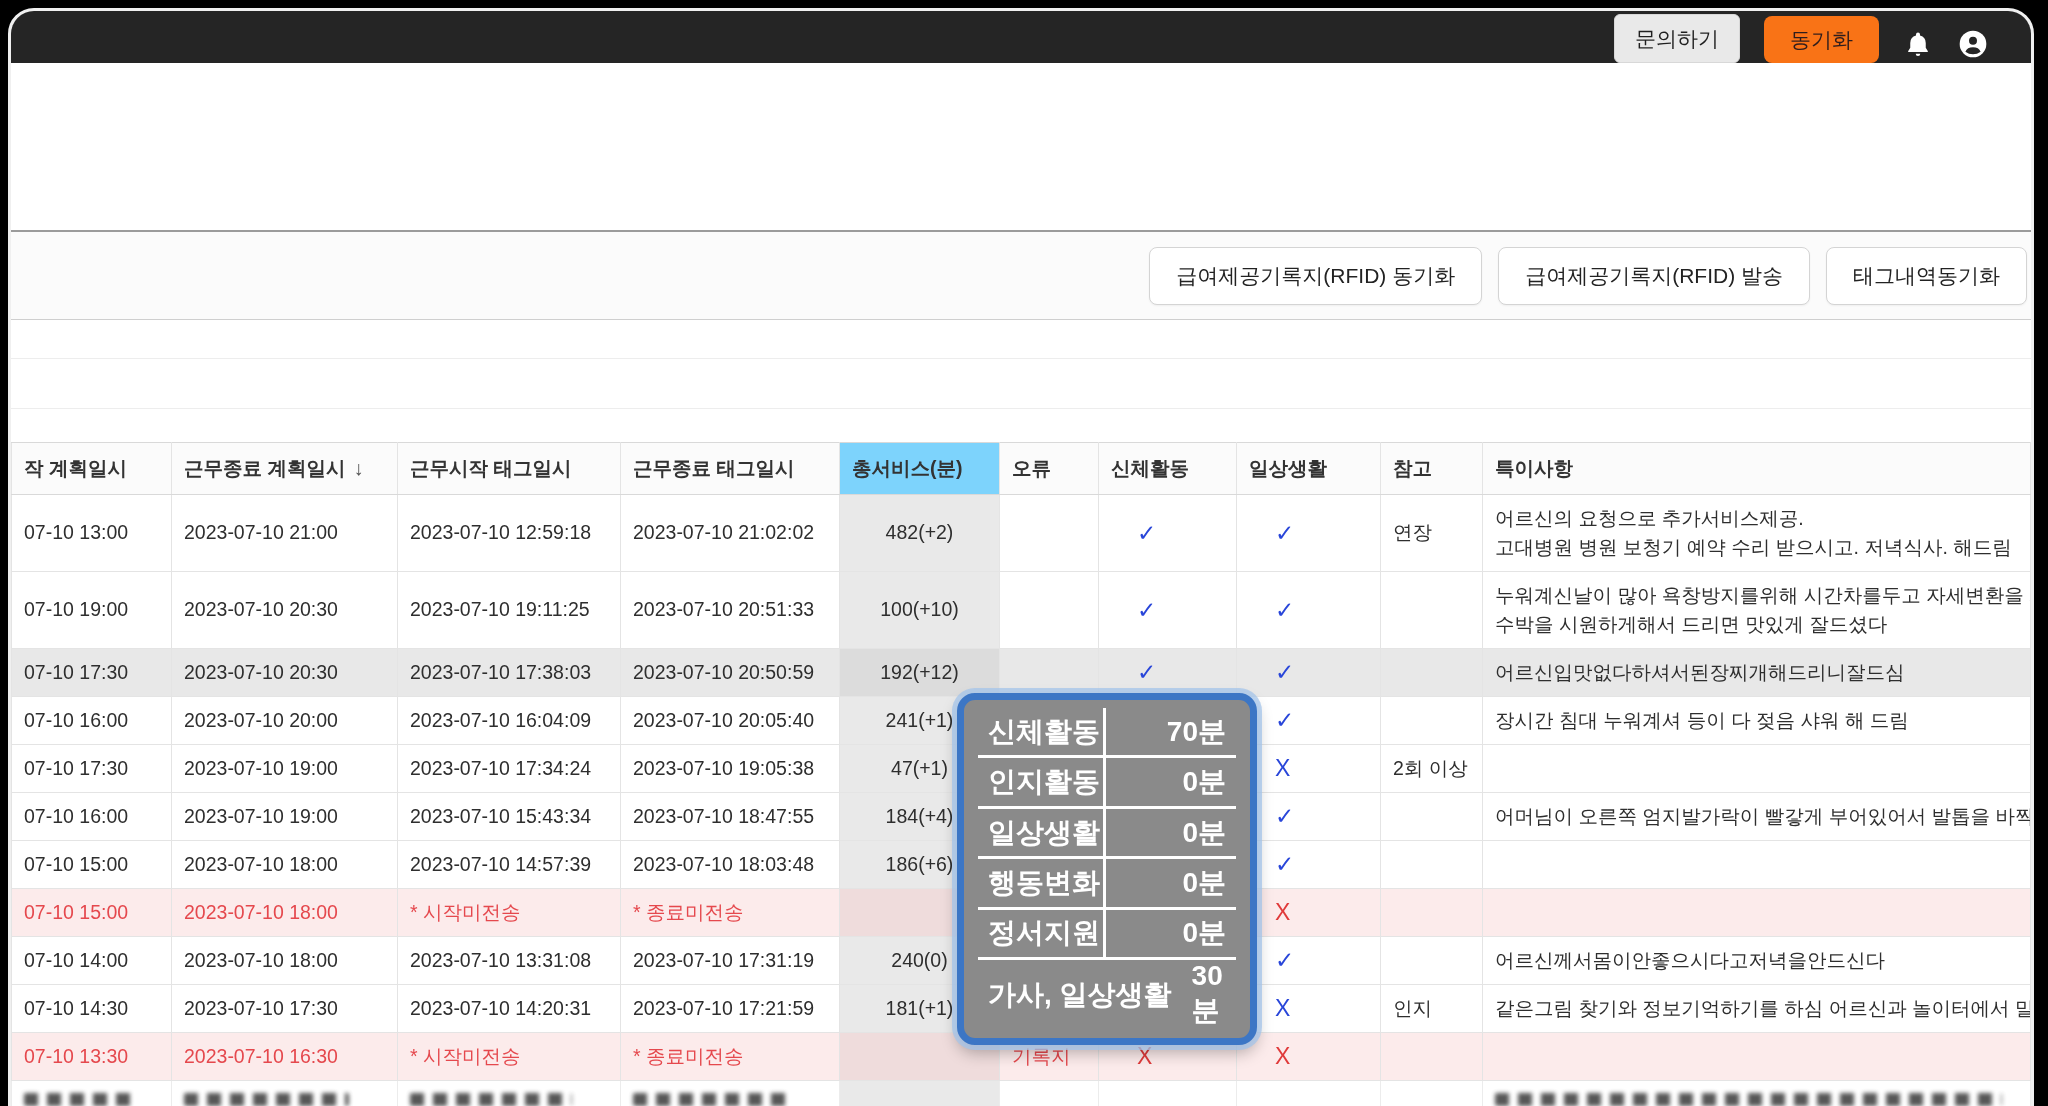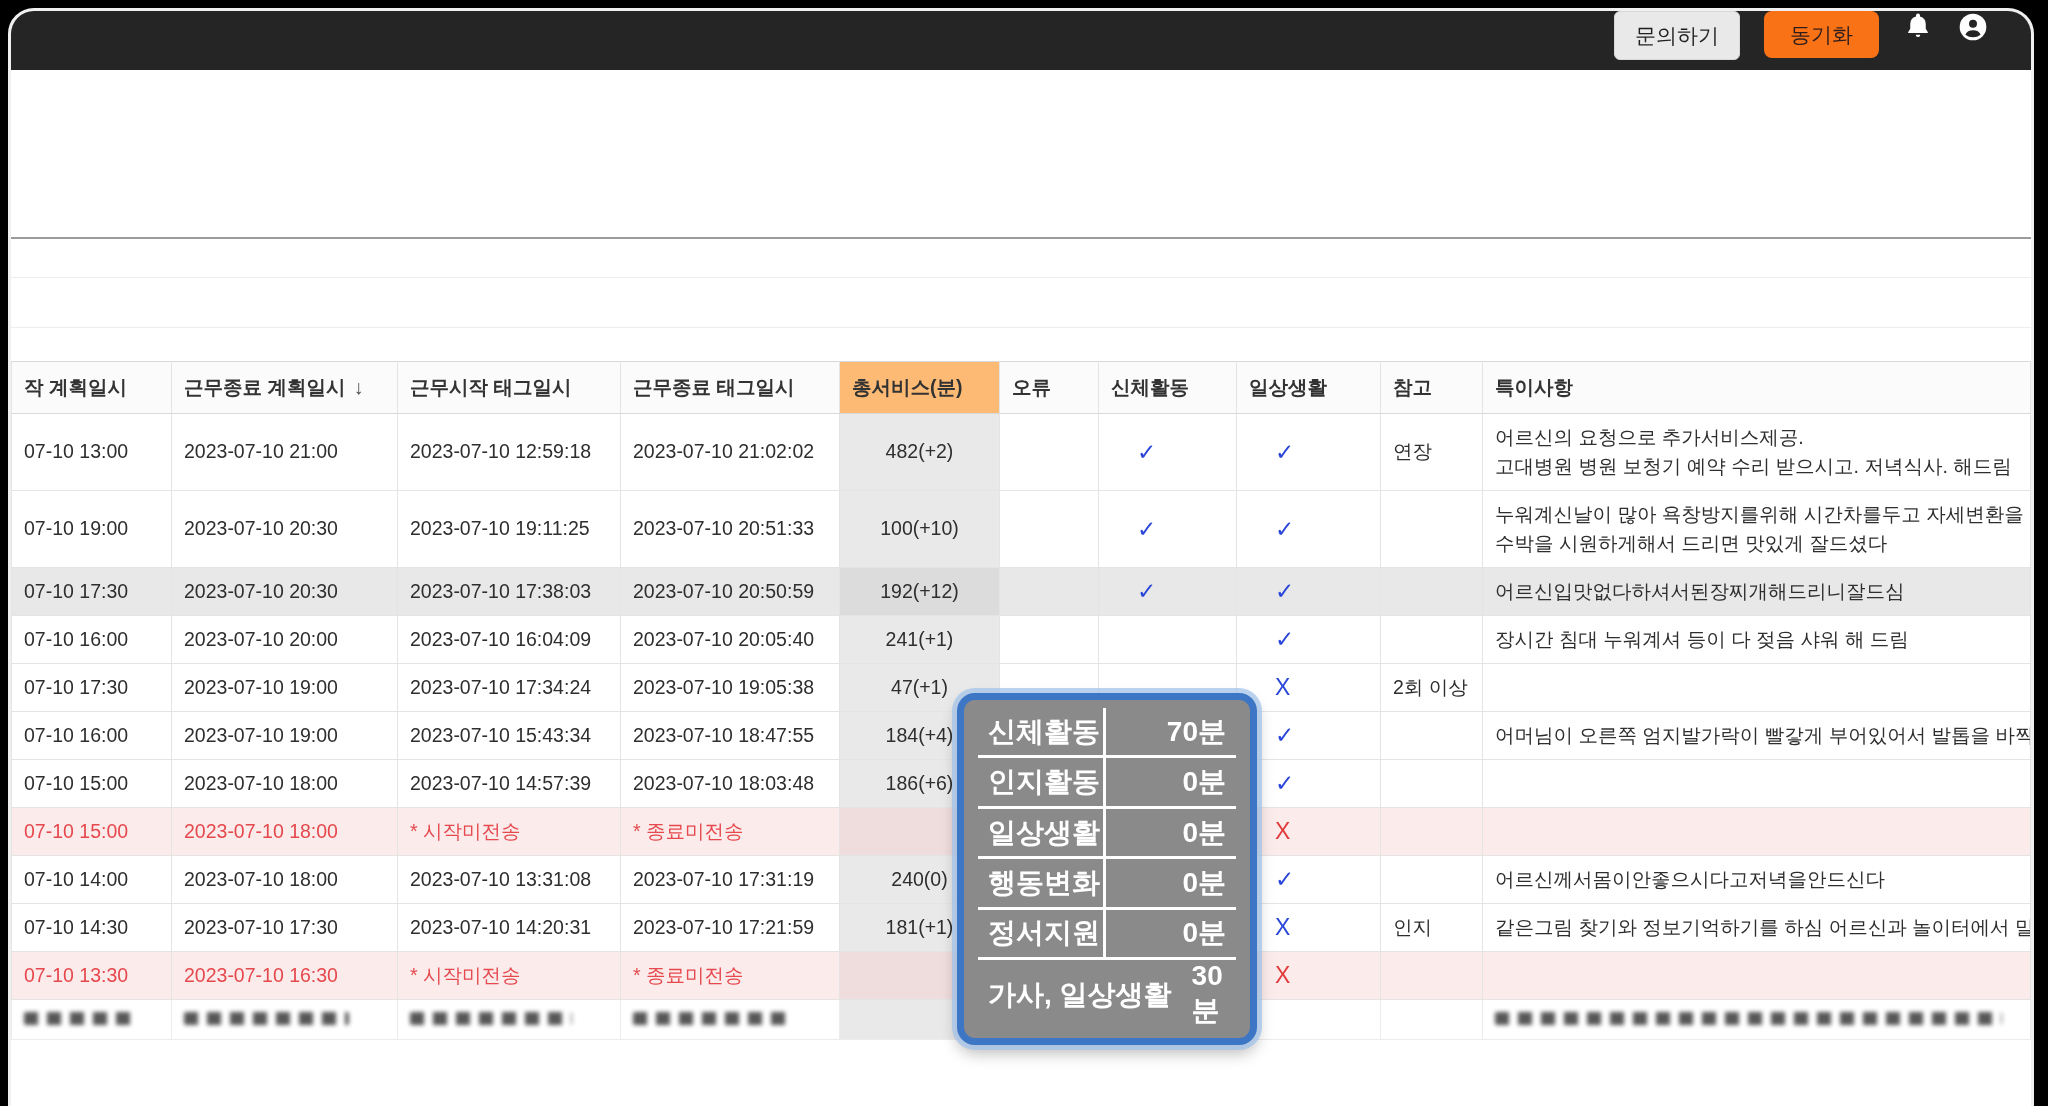--- a/index.html
+++ b/index.html
@@ -8,21 +8,21 @@
     background:#000;
     font-family:"Liberation Sans","DejaVu Sans",sans-serif;
   }
   .window{
     position:absolute;left:8px;top:8px;width:2026px;height:1240px;
     background:#fff;border:3px solid #f0f0f0;border-radius:26px;
     overflow:hidden;box-sizing:border-box;
   }
   
   .topbar{
-    height:59px;background:#252525;display:flex;align-items:flex-start;
+    height:52px;background:#252525;display:flex;align-items:flex-end;
     justify-content:flex-end;gap:24px;padding-right:42px;
   }
   .contact-btn{
     background:#e9e9e9;color:#1f1f1f;font-size:21px;line-height:1;
     padding:13px 20px;border:1px solid #d8d8d8;border-radius:6px;cursor:pointer;
     font-family:inherit;
   }
   .sync-btn{
     background:#f97316;color:#2f1d1d;font-size:21px;line-height:1;
     padding:13px 26px;border:none;border-radius:8px;cursor:pointer;
@@ -49,21 +49,21 @@
   table{width:100%;border-collapse:collapse;table-layout:fixed;font-size:19.5px;color:#2e2e2e;}
   col.c0{width:160px}col.c1{width:226px}col.c2{width:223px}col.c3{width:219px}
   col.c4{width:160px}col.c5{width:99px}col.c6{width:138px}col.c7{width:144px}
   col.c8{width:102px}
   th,td{border:1px solid #e4e4e4;overflow:hidden;box-sizing:border-box;}
   th{
     background:#fbfbfb;font-weight:600;text-align:left;padding:12px 12px;
     border-top:1px solid #d9d9d9;border-bottom:1px solid #d9d9d9;color:#333;
     white-space:nowrap;height:47px;cursor:pointer;
   }
-  th.c4{background:#fdba74;margin-top:28px;}
+  th.c4{background:#7dd3fc;margin-top:28px;}
   td{padding:6px 12px;white-space:pre;line-height:1.5;height:48px;}
   tr.tall td{height:77px;}
   td.c4{background:#e9e9e9;text-align:center;}
   tr.sel td{background:#e8e8e8;}
   tr.sel td.c4{background:#dcdcdc;}
   tr.alert td{background:#fcebeb;color:#e5484d;}
   tr.alert td.c4{background:#efdcdc;}
   td.markcell{padding-left:38px;}
   .mark{font-size:23px;}
   .mark.blue{color:#2946d9;}
@@ -118,20 +118,27 @@
           <circle cx="12" cy="12" r="10" fill="#fff"></circle>
           <circle cx="12" cy="9.6" r="3" fill="#252525"></circle>
           <path d="M6.3 17.8a6 4.8 0 0 1 11.4 0 9.6 9.6 0 0 1-11.4 0z" fill="#252525"></path>
         </svg>
       </span>
     </button>
   </div>
 
   <div class="sec-empty"></div>
 
+  <div class="toolbar">
+    <span style="display:flex;gap:16px;">
+        <button class="tbtn">급여제공기록지(RFID) 동기화</button>
+        <button class="tbtn">급여제공기록지(RFID) 발송</button>
+        <button class="tbtn">태그내역동기화</button>
+      </span>
+  </div>
 
   <div class="gap1"></div>
   <div class="gap2"></div>
   <div class="gap3"></div>
 
   <table>
     <colgroup>
       <col class="c0">
         <col class="c1">
         <col class="c2">

